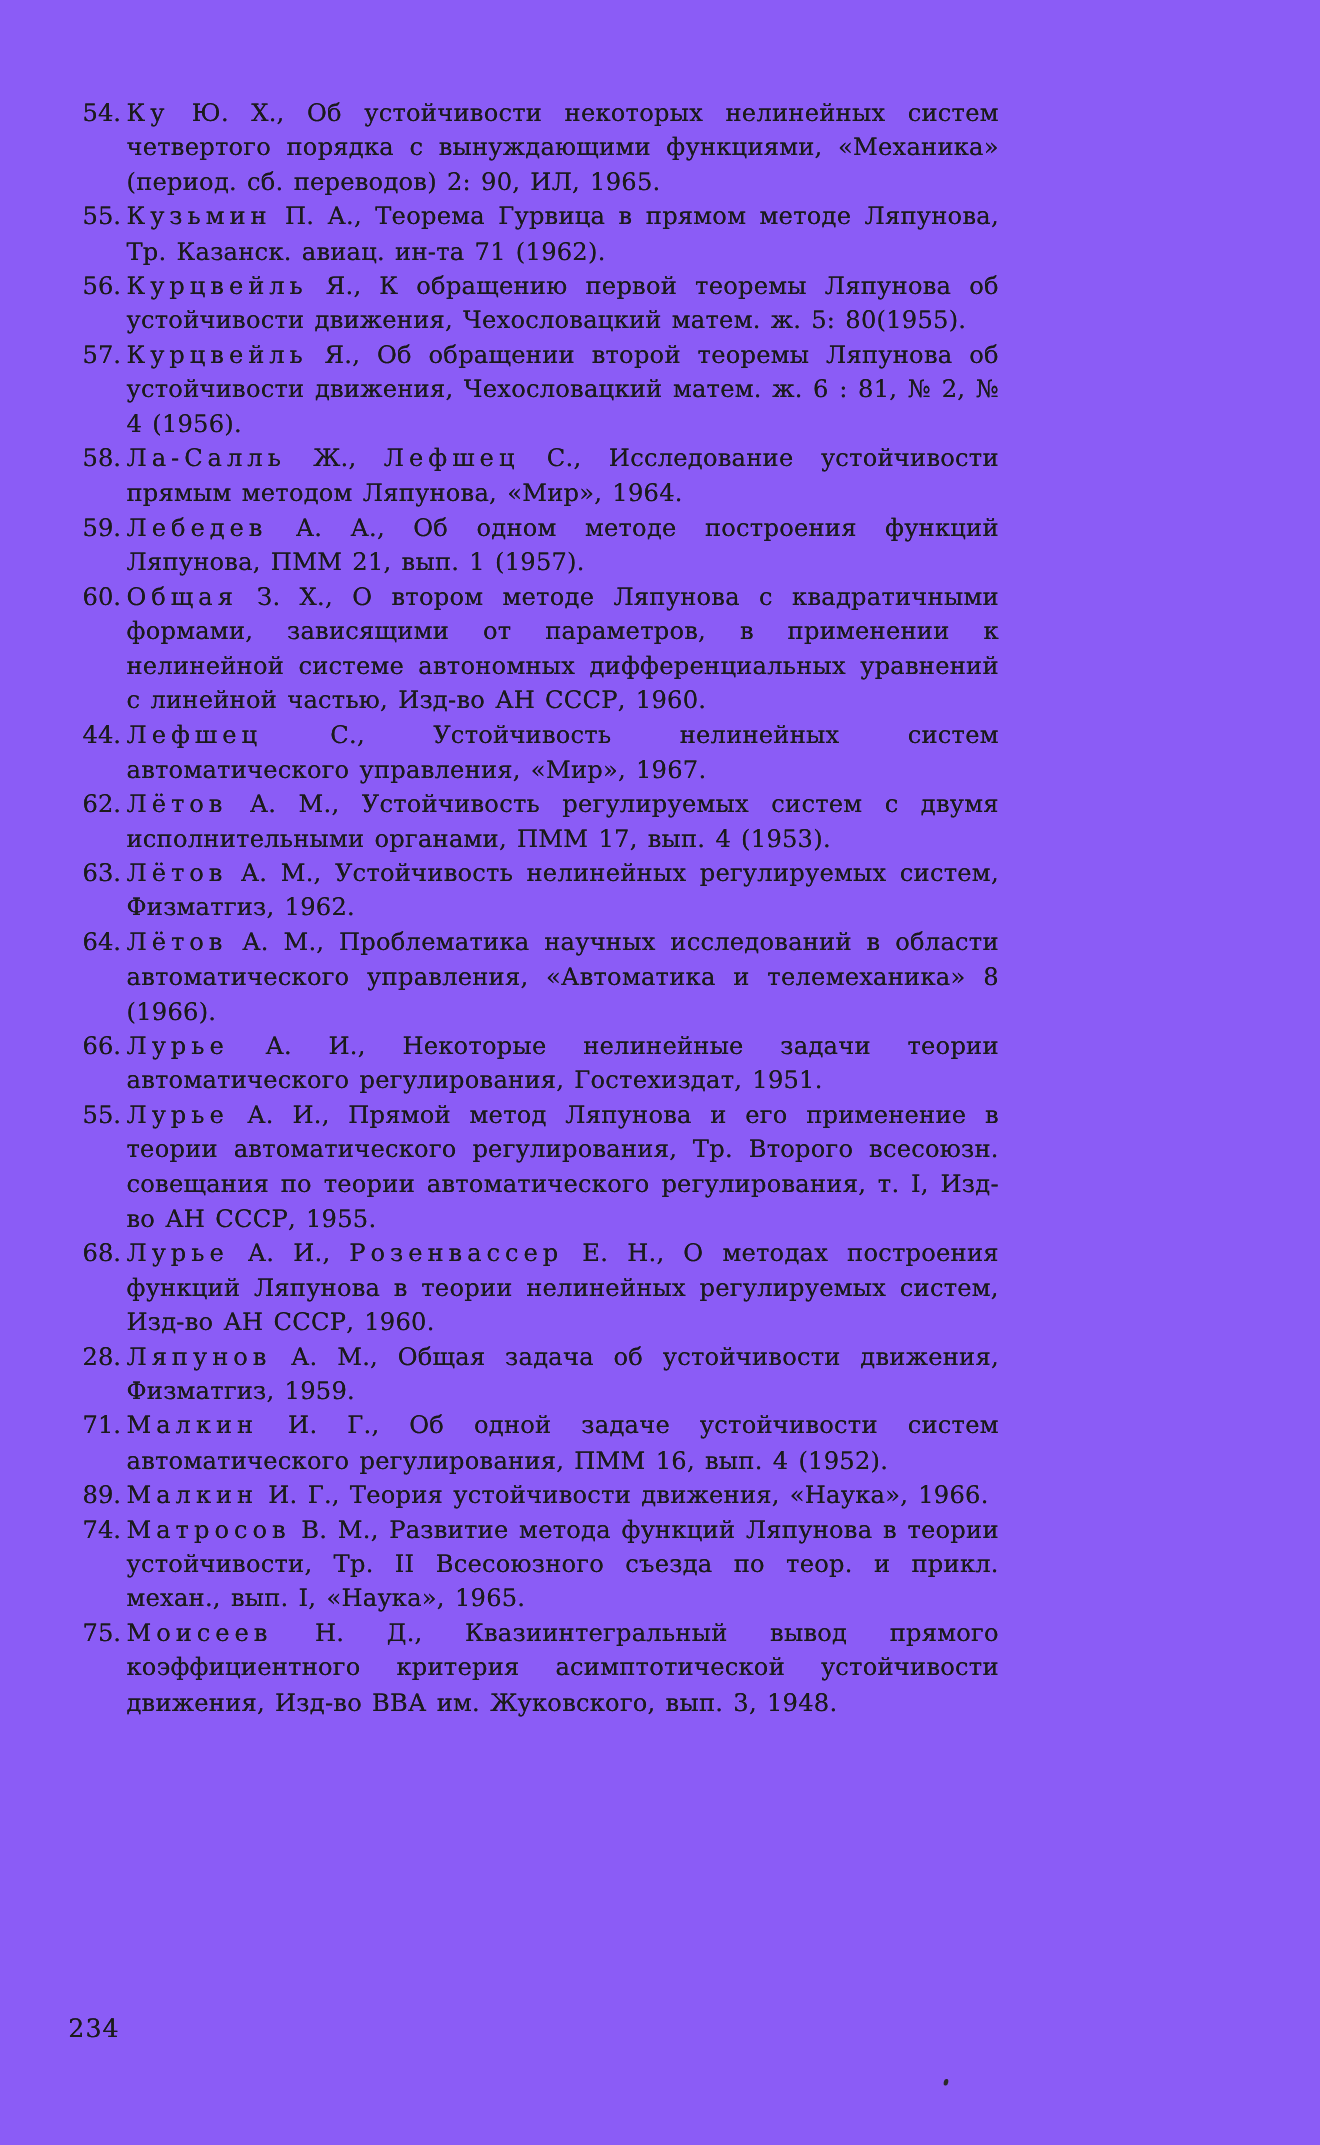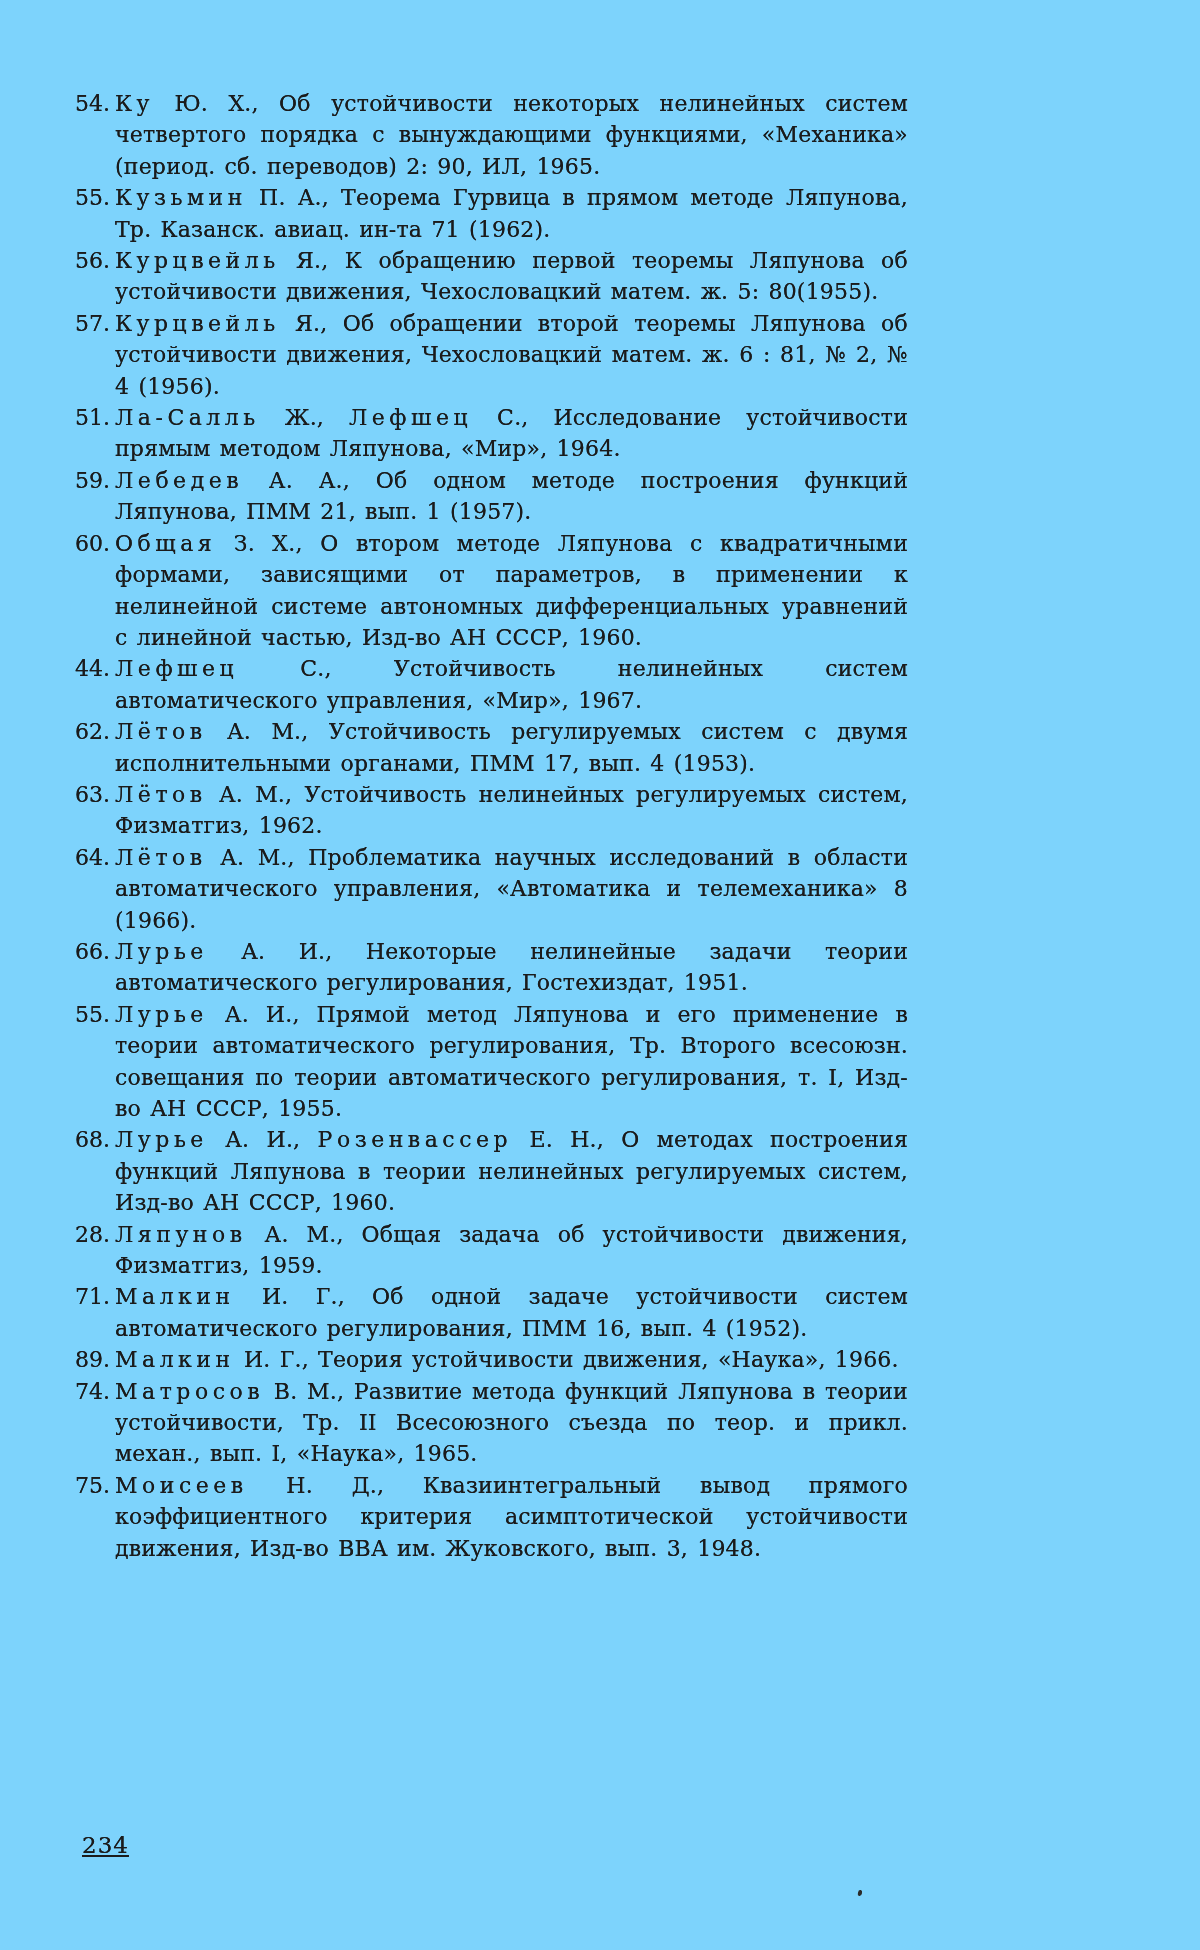--- a/index.html
+++ b/index.html
@@ -11,21 +11,21 @@
     width: 1200px;
     height: 1950px;
     position: relative;
     overflow: hidden;
     font-family: "DejaVu Serif", "Liberation Serif", serif;
     color: #1b1b1b;
   }
   .page {
     position: absolute;
     inset: 0;
-    background: #7dd3fc;
+    background: #8b5cf6;
   }
   .text-block {
     position: absolute;
     left: 75px;
     top: 88px;
     width: 833px;
   }
   .entry {
     font-size: 22px;
     line-height: 31.4px;
@@ -40,26 +40,25 @@
     display: inline-block;
     width: 40px;
     text-indent: 0;
     letter-spacing: 0;
   }
   .entry .sp {
     letter-spacing: 4.5px;
   }
   .pageno {
     position: absolute;
-    left: 82px;
+    left: 62px;
     top: 1832px;
     font-size: 23px;
     letter-spacing: 1px;
     text-shadow: 0 0 0.5px rgba(20,20,20,0.85);
-    text-decoration: underline;
   }
   .stray-dot {
     position: absolute;
     left: 858px;
     top: 1890px;
     width: 4px;
     height: 6px;
     background: #2a2a2a;
     border-radius: 50% 50% 60% 40%;
     transform: rotate(12deg);
@@ -67,21 +66,21 @@
 </style>
 </head>
 <body>
 
 <div class="page">
   <div class="text-block">
       <div class="entry"><span class="num">54.</span><span class="sp">Ку</span><span class="seg"> Ю. Х., Об устойчивости некоторых нелинейных систем четвертого порядка с вынуждающими функциями, «Механика» (период. сб. переводов) 2: 90, ИЛ, 1965.</span></div>
       <div class="entry"><span class="num">55.</span><span class="sp">Кузьмин</span><span class="seg"> П. А., Теорема Гурвица в прямом методе Ляпунова, Тр. Казанск. авиац. ин-та 71 (1962).</span></div>
       <div class="entry"><span class="num">56.</span><span class="sp">Курцвейль</span><span class="seg"> Я., К обращению первой теоремы Ляпунова об устойчивости движения, Чехословацкий матем. ж. 5: 80(1955).</span></div>
       <div class="entry"><span class="num">57.</span><span class="sp">Курцвейль</span><span class="seg"> Я., Об обращении второй теоремы Ляпунова об устойчивости движения, Чехословацкий матем. ж. 6 : 81, № 2, № 4 (1956).</span></div>
-      <div class="entry"><span class="num">51.</span><span class="sp">Ла-Салль</span><span class="seg"> Ж., </span><span class="sp">Лефшец</span><span class="seg"> С., Исследование устойчивости прямым методом Ляпунова, «Мир», 1964.</span></div>
+      <div class="entry"><span class="num">58.</span><span class="sp">Ла-Салль</span><span class="seg"> Ж., </span><span class="sp">Лефшец</span><span class="seg"> С., Исследование устойчивости прямым методом Ляпунова, «Мир», 1964.</span></div>
       <div class="entry"><span class="num">59.</span><span class="sp">Лебедев</span><span class="seg"> А. А., Об одном методе построения функций Ляпунова, ПММ 21, вып. 1 (1957).</span></div>
       <div class="entry"><span class="num">60.</span><span class="sp">Общая</span><span class="seg"> З. Х., О втором методе Ляпунова с квадратичными формами, зависящими от параметров, в применении к нелинейной системе автономных дифференциальных уравнений с линейной частью, Изд-во АН СССР, 1960.</span></div>
       <div class="entry"><span class="num">44.</span><span class="sp">Лефшец</span><span class="seg"> С., Устойчивость нелинейных систем автоматического управления, «Мир», 1967.</span></div>
       <div class="entry"><span class="num">62.</span><span class="sp">Лётов</span><span class="seg"> А. М., Устойчивость регулируемых систем с двумя исполнительными органами, ПММ 17, вып. 4 (1953).</span></div>
       <div class="entry"><span class="num">63.</span><span class="sp">Лётов</span><span class="seg"> А. М., Устойчивость нелинейных регулируемых систем, Физматгиз, 1962.</span></div>
       <div class="entry"><span class="num">64.</span><span class="sp">Лётов</span><span class="seg"> А. М., Проблематика научных исследований в области автоматического управления, «Автоматика и телемеханика» 8 (1966).</span></div>
       <div class="entry"><span class="num">66.</span><span class="sp">Лурье</span><span class="seg"> А. И., Некоторые нелинейные задачи теории автоматического регулирования, Гостехиздат, 1951.</span></div>
       <div class="entry"><span class="num">55.</span><span class="sp">Лурье</span><span class="seg"> А. И., Прямой метод Ляпунова и его применение в теории автоматического регулирования, Тр. Второго всесоюзн. совещания по теории автоматического регулирования, т. I, Изд-во АН СССР, 1955.</span></div>
       <div class="entry"><span class="num">68.</span><span class="sp">Лурье</span><span class="seg"> А. И., </span><span class="sp">Розенвассер</span><span class="seg"> Е. Н., О методах построения функций Ляпунова в теории нелинейных регулируемых систем, Изд-во АН СССР, 1960.</span></div>
       <div class="entry"><span class="num">28.</span><span class="sp">Ляпунов</span><span class="seg"> А. М., Общая задача об устойчивости движения, Физматгиз, 1959.</span></div>

